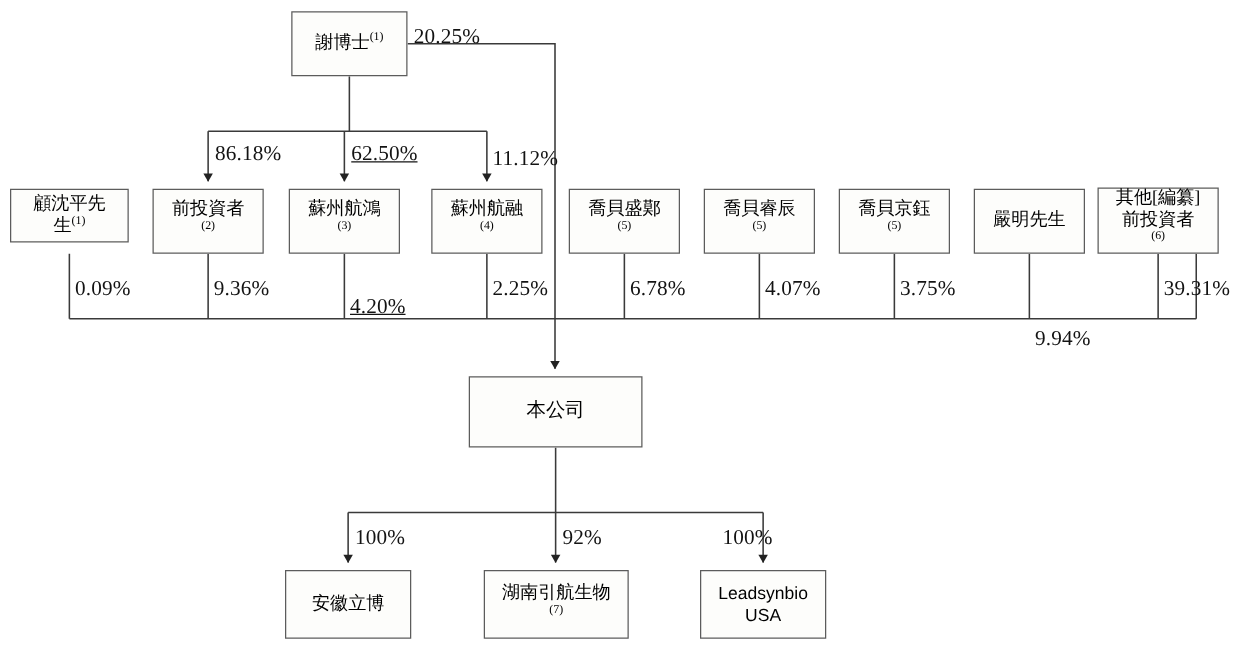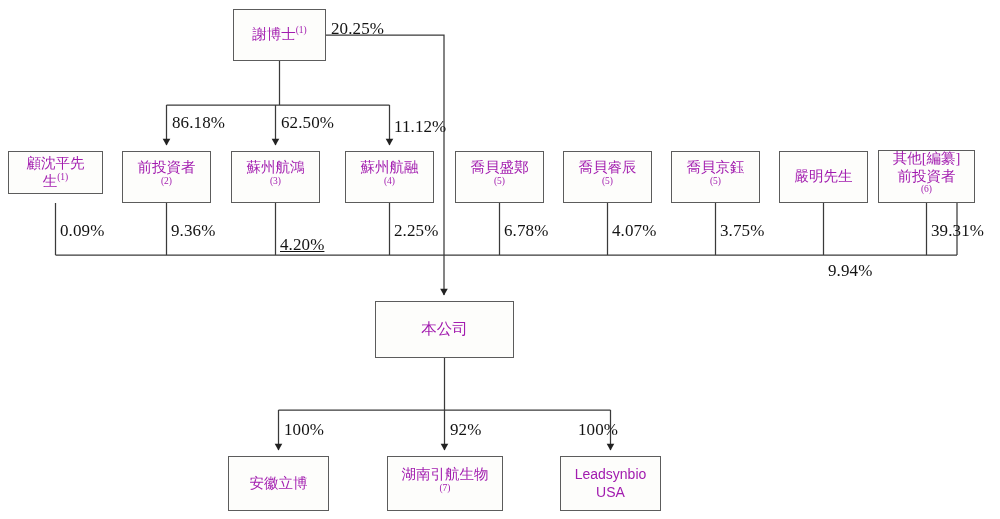--- a/index.html
+++ b/index.html
@@ -29,21 +29,21 @@
   .node {
     position: absolute;
     box-sizing: border-box;
     border: 1px solid #5c5c5c;
     background: #fdfdfb;
     display: flex;
     align-items: center;
     justify-content: center;
     text-align: center;
     line-height: 1.22;
-    color: #a21caf;
+    color: #000000;
     font-size: 14.5px;
     padding: 2px 13px;
   }
   .node.cjk {
     font-family: "Liberation Serif", "DejaVu Serif", serif;
   }
   .node.latin {
     font-family: Liberation Sans, sans-serif;
     font-size: 14px;
   }
@@ -186,21 +186,21 @@
   <div class="node latin" style="left:560px; top:456px; width:101px; height:55px;">
     <span>
       <span>Leadsynbio</span><br>
       <span>USA</span>
     </span>
   </div>
 
   <div class="pct" style="left:331px; top:19px;">20.25%</div>
 
   <div class="pct" style="left:172px; top:113px;">86.18%</div>
-  <div class="pct" style="left:281px; top:113px;">62.50%</div>
+  <div class="pct" style="left:281px; top:113px;text-decoration:underline;">62.50%</div>
   <div class="pct" style="left:394px; top:117px;">11.12%</div>
 
   <div class="pct" style="left:60px; top:221px;">0.09%</div>
   <div class="pct" style="left:171px; top:221px;text-align:right;">9.36%</div>
   <div class="pct" style="left:280px; top:235px;text-decoration:underline;">4.20%</div>
   <div class="pct" style="left:394px; top:221px;">2.25%</div>
   <div class="pct" style="left:504px; top:221px;">6.78%</div>
   <div class="pct" style="left:612px; top:221px;">4.07%</div>
   <div class="pct" style="left:720px; top:221px;">3.75%</div>
   <div class="pct" style="left:828px; top:221px;margin-top:40px;">9.94%</div>

